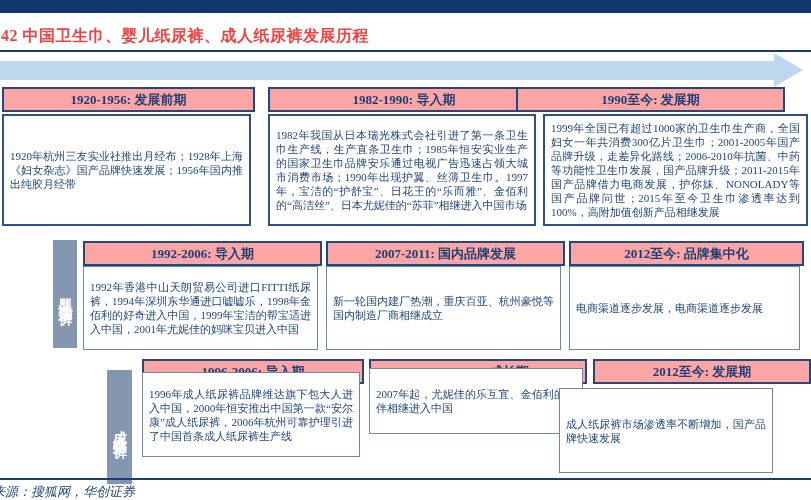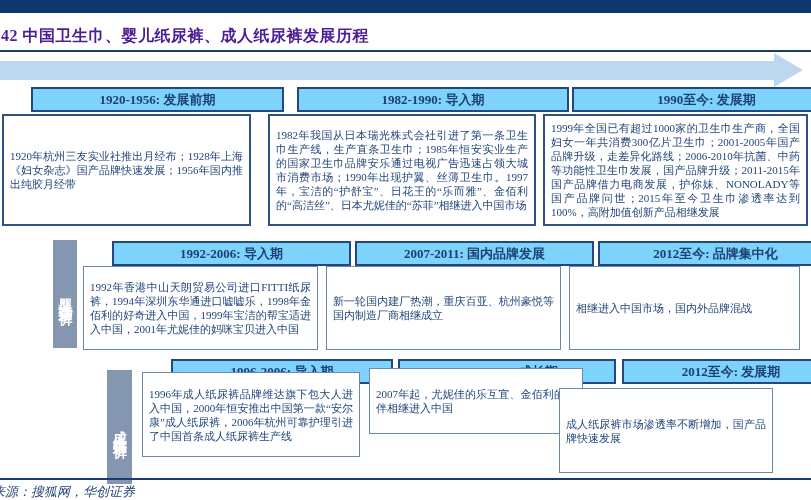--- a/index.html
+++ b/index.html
@@ -4,37 +4,36 @@
 <style>
   html,body{margin:0;padding:0;}
   body{
     width:811px;height:500px;position:relative;overflow:hidden;
     background:#ffffff;
     font-family:"Liberation Serif","DejaVu Serif",serif;
   }
   .topbar{position:absolute;left:0;top:0;width:811px;height:13px;background:#10386e;}
   .title{
     position:absolute;left:1px;top:26px;width:811px;
-    font-size:16px;font-weight:bold;color:#4c1d95;letter-spacing:0.5px;
+    font-size:16px;font-weight:bold;color:#ef4444;letter-spacing:0.5px;
     white-space:nowrap;
   }
   .title-rule{position:absolute;left:0;top:50px;width:811px;height:2px;background:#1d3a6d;}
   .arrow-body{position:absolute;left:0;top:61px;width:774px;height:19px;background:#bdd7ee;}
   .arrow-head{
     position:absolute;left:774px;top:53px;width:0;height:0;
     border-top:17px solid transparent;border-bottom:17px solid transparent;
     border-left:29px solid #bdd7ee;
   }
   .hdr{
-    position:absolute;height:21px;background:#7dd3fc;
+    position:absolute;height:21px;background:#fca5a5;
     border:2px solid #24477e;color:#1d3f77;
     font-size:13px;font-weight:bold;
     display:flex;align-items:center;justify-content:center;
     white-space:nowrap;
-    margin-left:29px;
   }
   .bdy{
     position:absolute;background:#ffffff;color:#1f4479;
     font-size:11px;line-height:14px;
     display:flex;align-items:center;
     padding:3px 6px;box-sizing:border-box;
   }
   .bdy .t{width:100%;text-align:justify;}
   .b1{border:2px solid #2e5288;}
   .b2{border:1.5px solid #6d87a6;}
@@ -65,40 +64,40 @@
 <div class="hdr" style="left:2px;top:87px;width:249px">1920-1956: 发展前期</div>
 <div class="bdy b1" style="left:2px;top:114px;width:249px;height:112px">
   <div class="t">1920年杭州三友实业社推出月经布；1928年上海《妇女杂志》国产品牌快速发展；1956年国内推出纯胶月经带</div>
 </div>
 
 <div class="hdr" style="left:268px;top:87px;width:268px">1982-1990: 导入期</div>
 <div class="bdy b1" style="left:268px;top:114px;width:268px;height:112px">
   <div class="t">1982年我国从日本瑞光株式会社引进了第一条卫生巾生产线，生产直条卫生巾；1985年恒安实业生产的国家卫生巾品牌安乐通过电视广告迅速占领大城市消费市场；1990年出现护翼、丝薄卫生巾。1997年，宝洁的“护舒宝”、日花王的“乐而雅”、金佰利的“高洁丝”、日本尤妮佳的“苏菲”相继进入中国市场</div>
 </div>
 
-<div class="hdr" style="left:543px;top:87px;width:265px">1990至今: 发展期</div>
+<div class="hdr" style="left:516px;top:87px;width:265px">1990至今: 发展期</div>
 <div class="bdy b1" style="left:543px;top:114px;width:265px;height:112px">
   <div class="t">1999年全国已有超过1000家的卫生巾生产商，全国妇女一年共消费300亿片卫生巾；2001-2005年国产品牌升级，走差异化路线；2006-2010年抗菌、中药等功能性卫生巾发展，国产品牌升级；2011-2015年国产品牌借力电商发展，护你妹、NONOLADY等国产品牌问世；2015年至今卫生巾渗透率达到100%，高附加值创新产品相继发展</div>
 </div>
 
 <div class="vlabel" style="left:53px;top:240px;width:24px;height:108px">婴儿纸尿裤</div>
 
 <div class="hdr" style="left:83px;top:241px;width:235px">1992-2006: 导入期</div>
 <div class="bdy b2" style="left:83px;top:266px;width:235px;height:84px">
   <div class="t">1992年香港中山天朗贸易公司进口FITTI纸尿裤，1994年深圳东华通进口嘘嘘乐，1998年金佰利的好奇进入中国，1999年宝洁的帮宝适进入中国，2001年尤妮佳的妈咪宝贝进入中国</div>
 </div>
 
 <div class="hdr" style="left:326px;top:241px;width:235px">2007-2011: 国内品牌发展</div>
 <div class="bdy b2" style="left:326px;top:266px;width:235px;height:84px">
   <div class="t">新一轮国内建厂热潮，重庆百亚、杭州豪悦等国内制造厂商相继成立</div>
 </div>
 
 <div class="hdr" style="left:569px;top:241px;width:231px">2012至今: 品牌集中化</div>
 <div class="bdy b2" style="left:569px;top:266px;width:231px;height:84px">
-  <div class="t">相继进入中国市场，国内外品牌混战</div>
+  <div class="t">电商渠道逐步发展，电商渠道逐步发展</div>
 </div>
 
 <div class="vlabel" style="left:107px;top:370px;width:25px;height:114px">成人纸尿裤</div>
 
 <div class="hdr" style="left:142px;top:359px;width:218px">1996-2006: 导入期</div>
 <div class="bdy b2" style="left:142px;top:372px;width:218px;height:85px">
   <div class="t">1996年成人纸尿裤品牌维达旗下包大人进入中国，2000年恒安推出中国第一款“安尔康”成人纸尿裤，2006年杭州可靠护理引进了中国首条成人纸尿裤生产线</div>
 </div>
 
 <div class="hdr" style="left:369px;top:359px;width:214px">2007-2011: 成长期</div>

